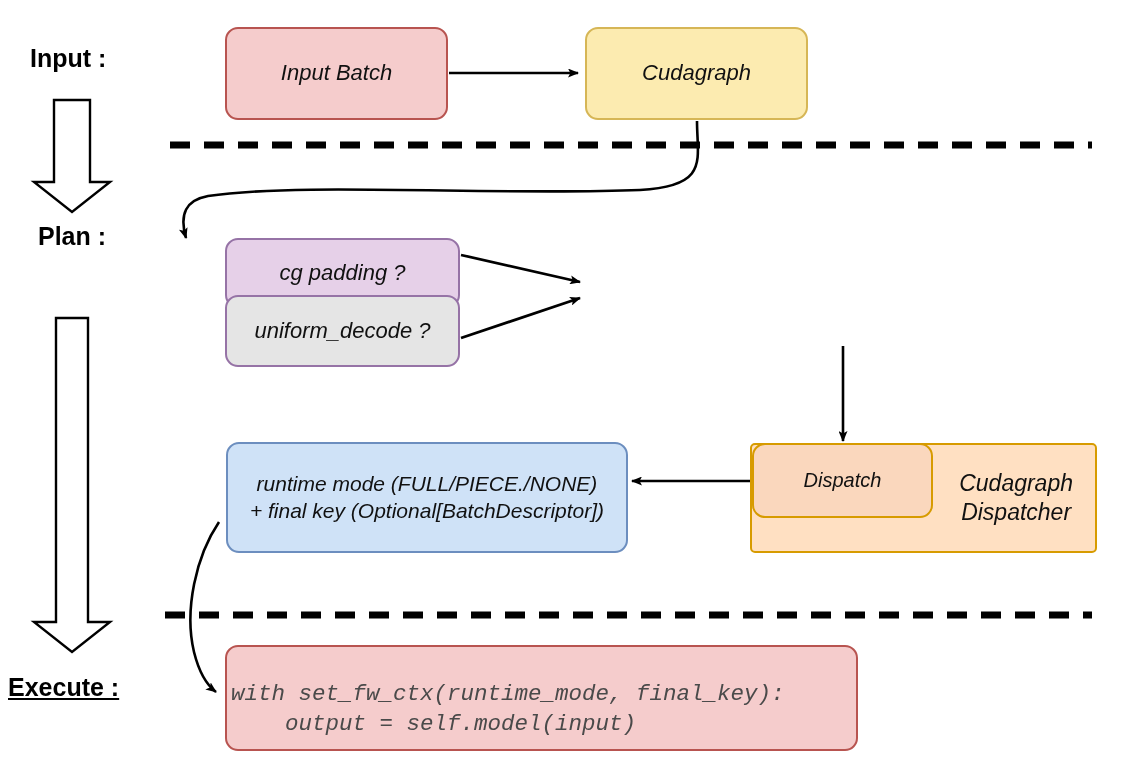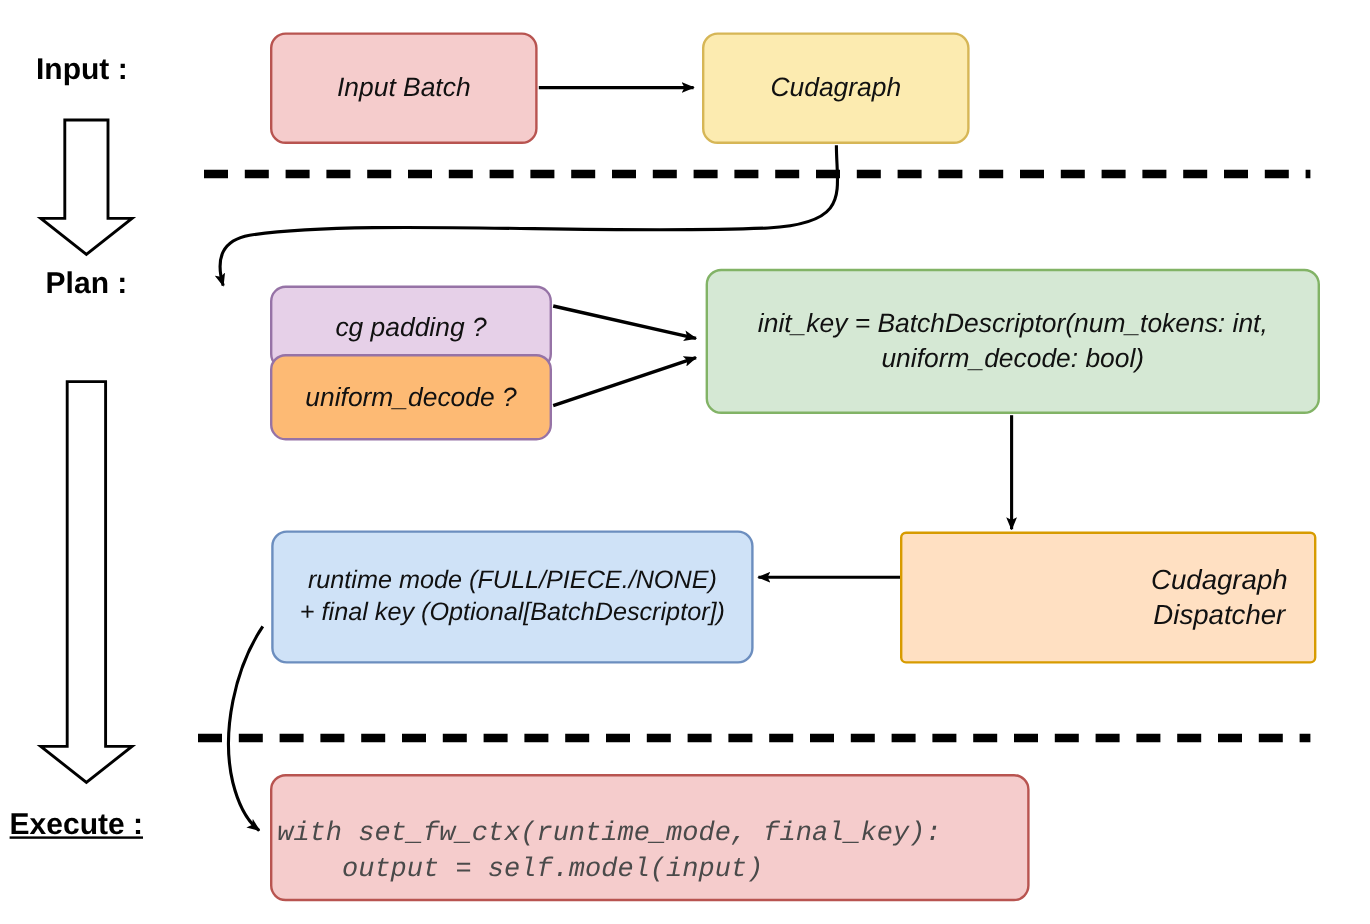--- a/index.html
+++ b/index.html
@@ -44,21 +44,21 @@
   .n-preprocess{
     left:585px;top:27px;width:223px;height:93px;
     background:#fcebb0;border-color:#d6b656;
   }
   .n-cgpadding{
     left:225px;top:213px;width:235px;height:70px;
     background:#e6d0e8;border-color:#9673a6;margin-top:25px;
   }
   .n-uniform{
     left:225px;top:295px;width:235px;height:72px;
-    background:#fdba74;border-color:#9673a6;
+    background:#e5e5e5;border-color:#9673a6;
   }
   .n-initkey{
     left:588px;top:224px;width:512px;height:121px;
     background:#d5e8d4;border-color:#82b366;
     font-size:22px;
   }
   .n-dispatcher{
     left:750px;top:443px;width:347px;height:110px;
     background:#ffe0c2;border-color:#d79b00;
     border-radius:5px;
@@ -160,30 +160,29 @@
   </div>
 
   <div class="node n-cgpadding">
     <span class="txt">cg padding ?</span>
   </div>
 
   <div class="node n-uniform">
     <span class="txt">uniform_decode ?</span>
   </div>
 
-  <div class="node n-initkey">
-    <span class="txt">init_key = BatchDescriptor(num_tokens: int,
-uniform_decode: bool)</span>
-  </div>
 
   <div class="node n-dispatcher">
     <span class="txt">Cudagraph
 Dispatcher</span>
   </div>
 
+  <div class="node n-dispatch">
+    <span class="txt">Dispatch</span>
+  </div>
 
   <div class="node n-runtime">
     <span class="txt">runtime mode (FULL/PIECE./NONE)
 + final key (Optional[BatchDescriptor])</span>
   </div>
 
   <div class="node n-code">
     <span class="txt">with set_fw_ctx(runtime_mode, final_key):
     output = self.model(input)</span>
   </div>

